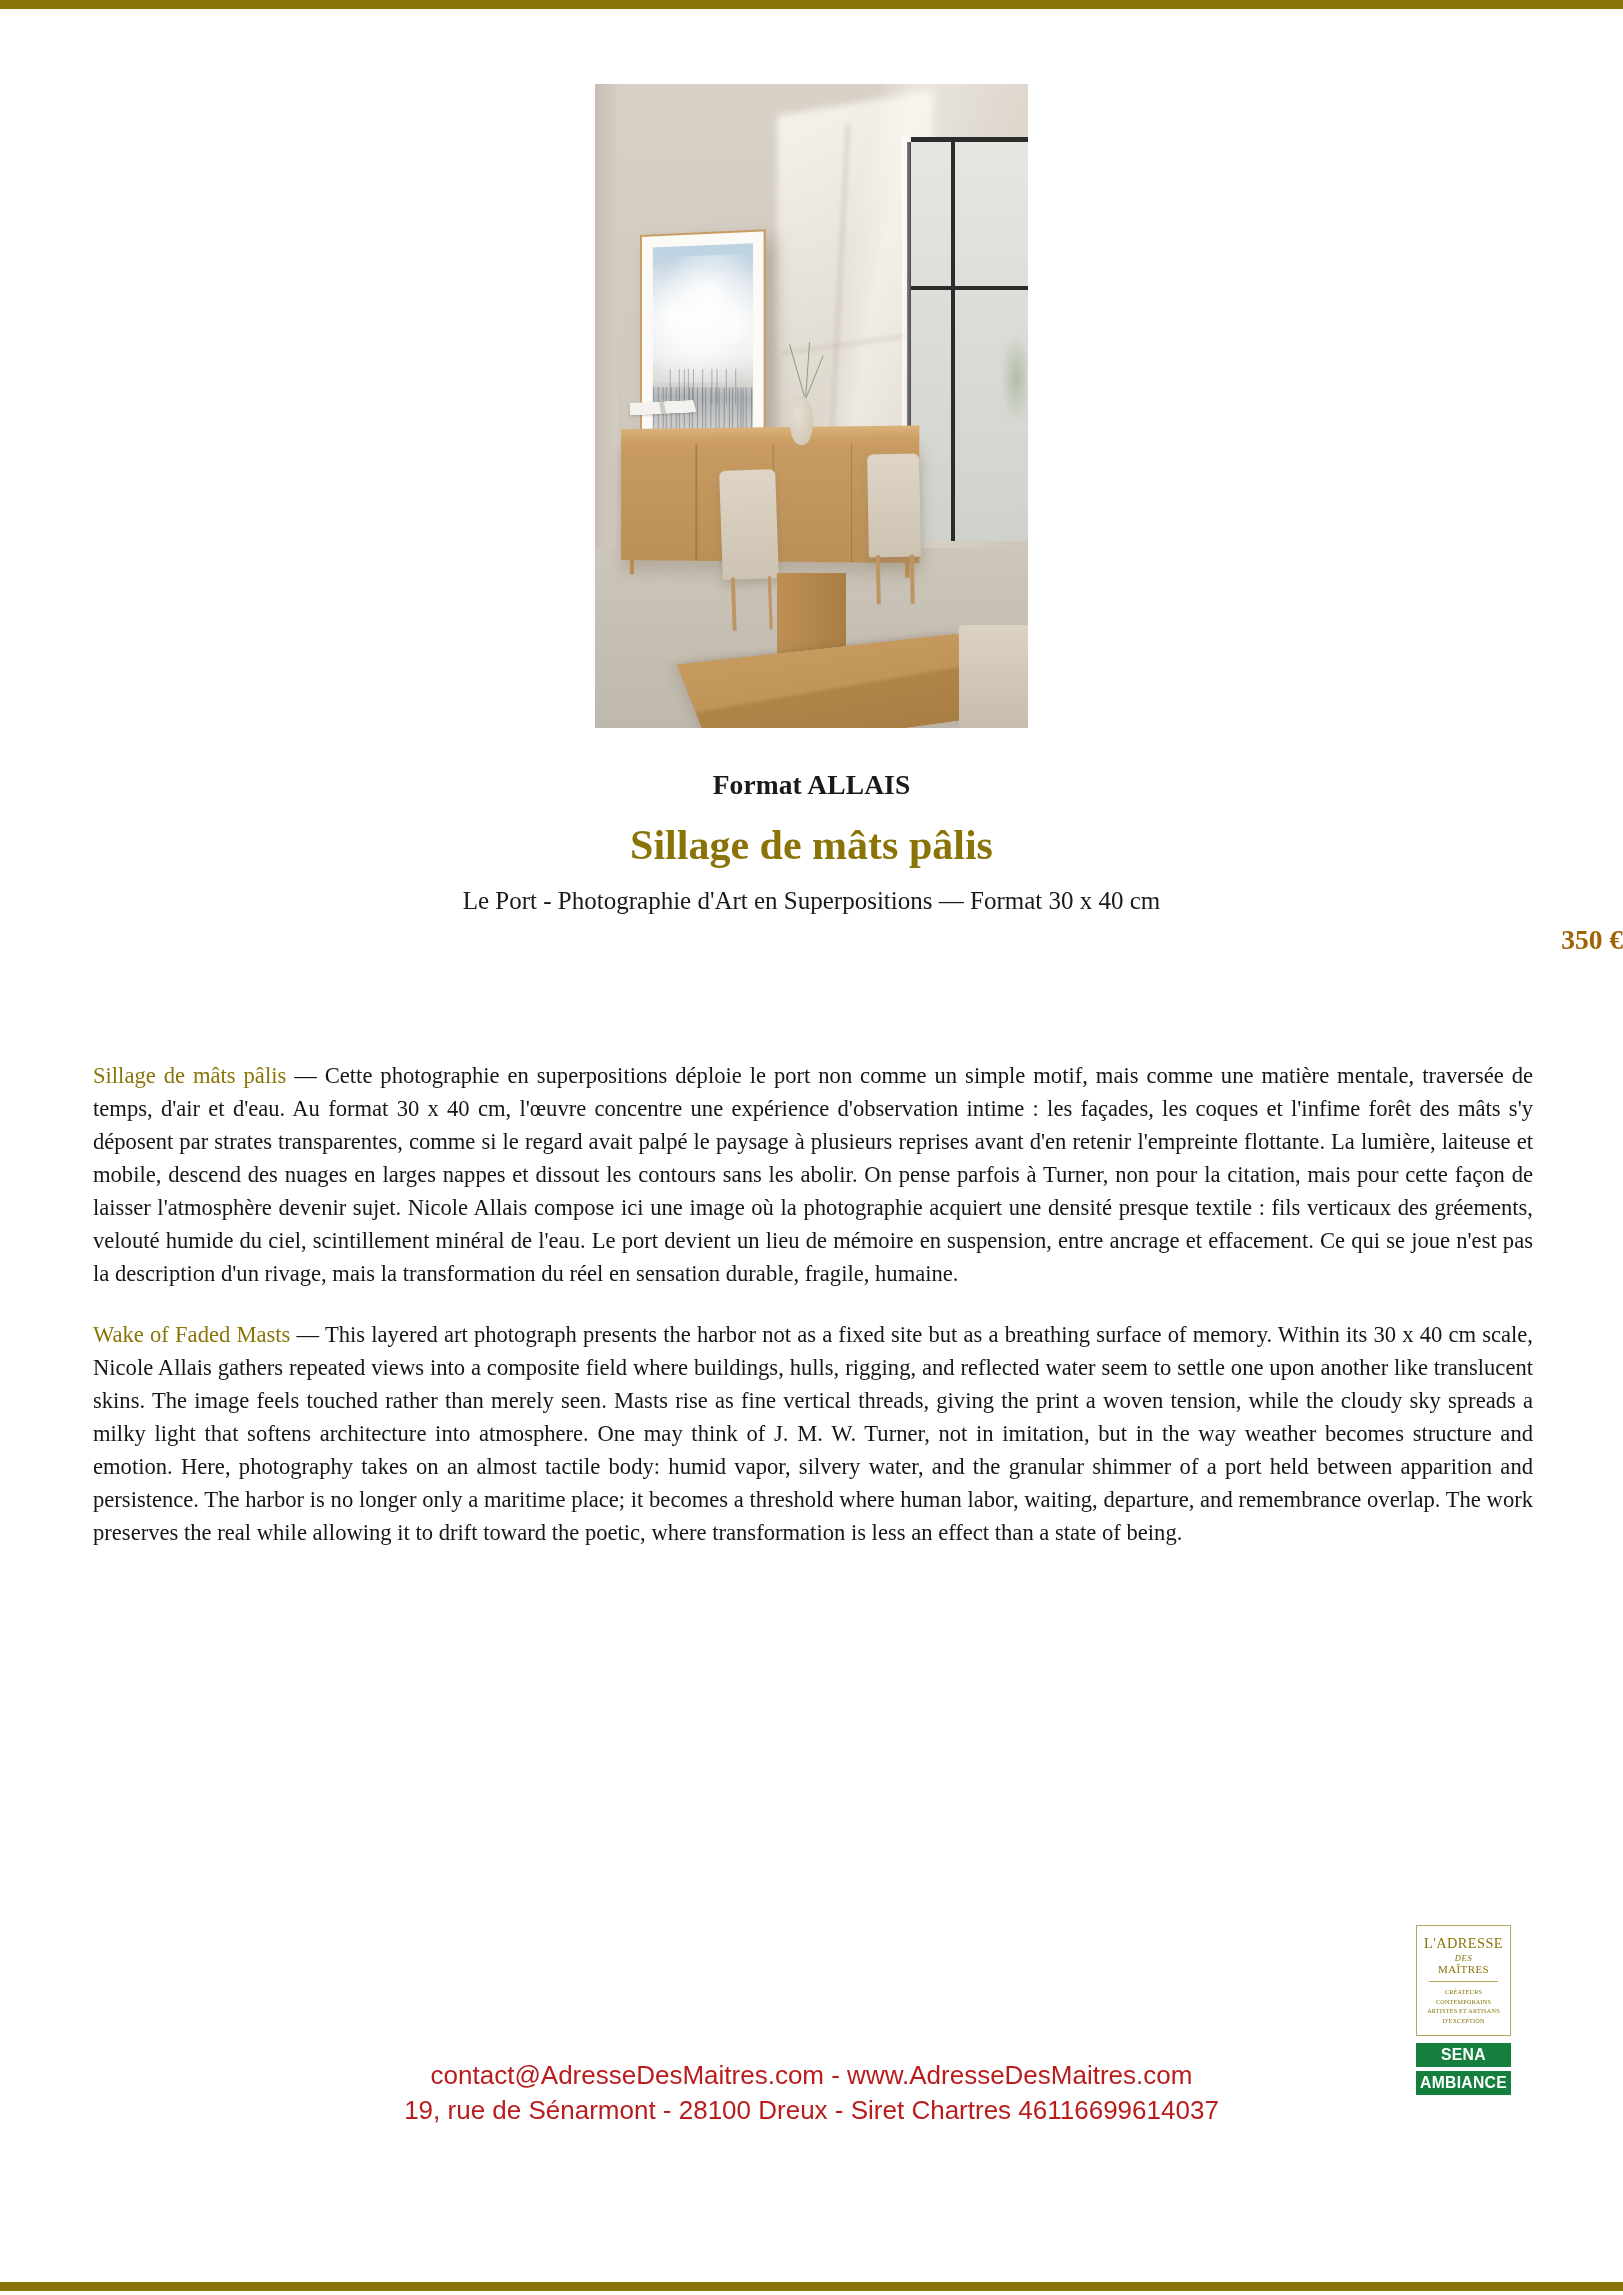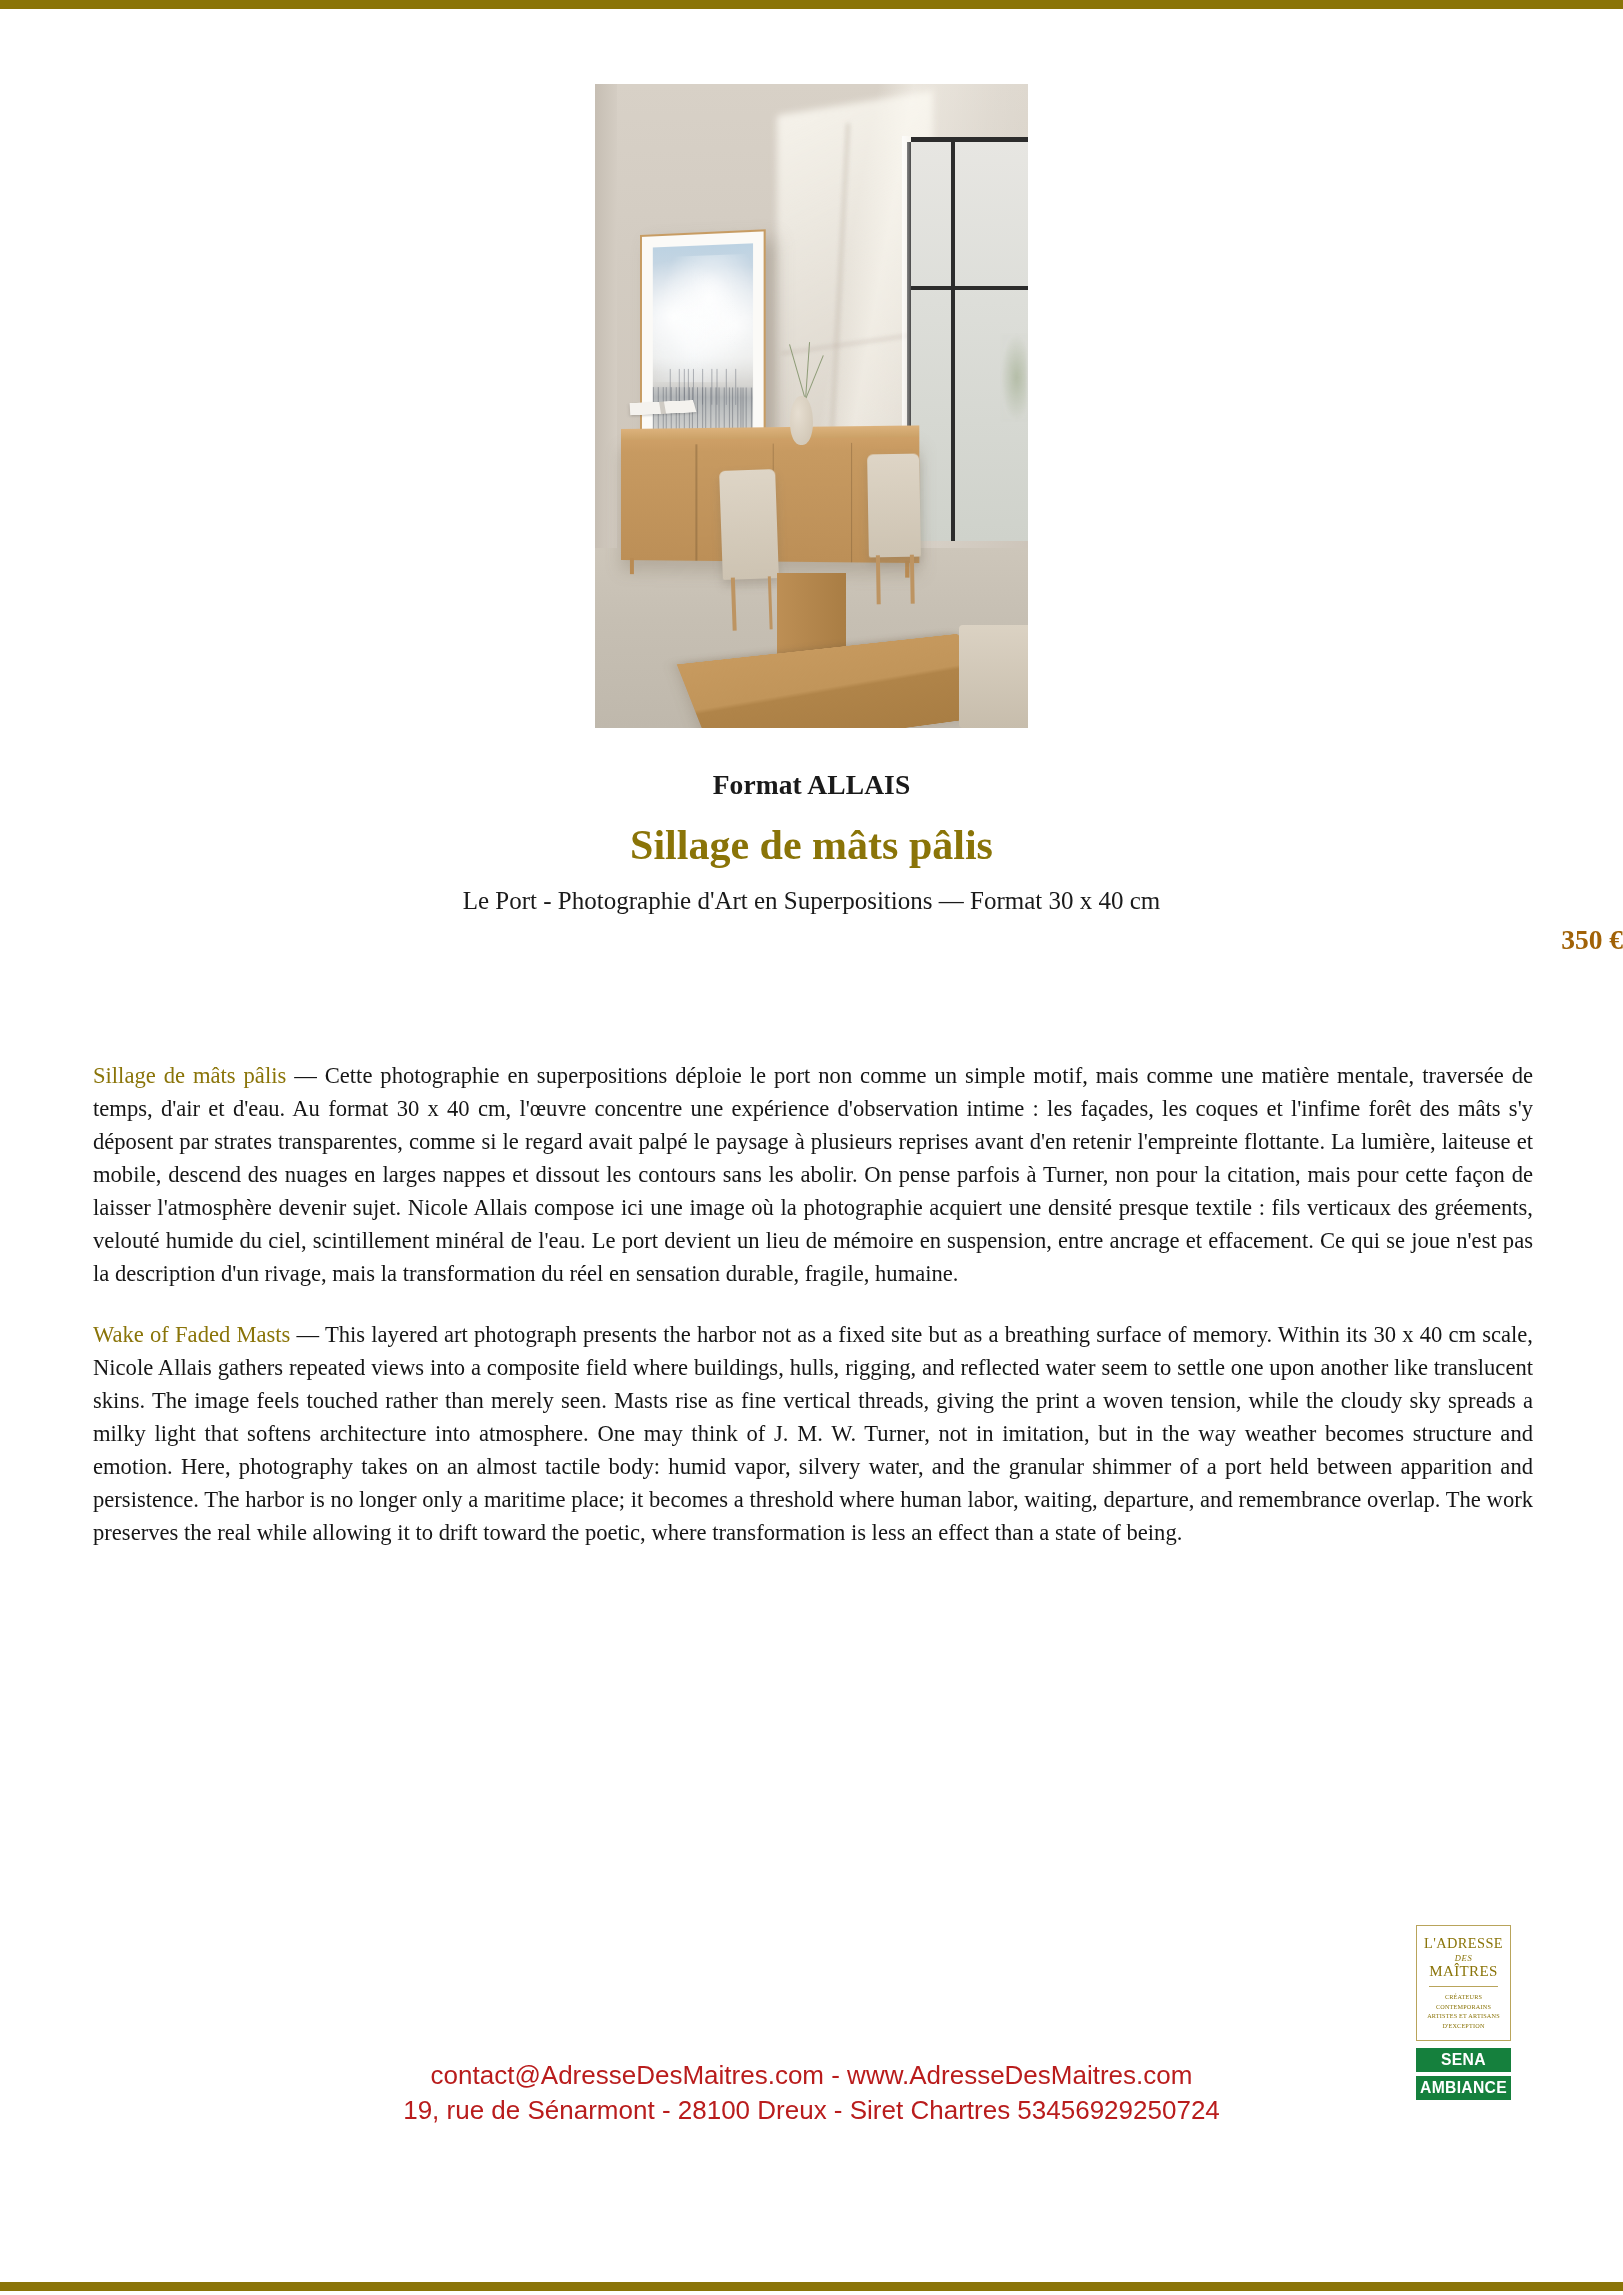--- a/index.html
+++ b/index.html
@@ -371,21 +371,21 @@
     color: #8a7408;
     font-family: "Liberation Serif", serif;
     font-size: 8.5px;
     letter-spacing: 0.7px;
     margin-top: 1.3px;
     font-style: italic;
   }
   .logo-l3 {
     color: #8a7408;
     font-family: "Liberation Serif", serif;
-    font-size: 15px;
+    font-size: 11px;
     letter-spacing: 0.4px;
     margin-top: 0.7px;
   }
   .logo-rule {
     height: 0.7px;
     background: #b9a45b;
     margin: 5.9px 7.9px 5.2px 7.9px;
   }
   .logo-sub {
     color: #8a7408;
@@ -475,21 +475,21 @@
 <div class="work-subtitle">Le Port - Photographie d'Art en Superpositions — Format 30 x 40 cm</div>
 <div class="work-price">350 €</div>
 
 <div class="copy">
   <p><span class="lead">Sillage de mâts pâlis</span><span> — </span><span>Cette photographie en superpositions déploie le port non comme un simple motif, mais comme une matière mentale, traversée de temps, d'air et d'eau. Au format 30 x 40 cm, l'œuvre concentre une expérience d'observation intime : les façades, les coques et l'infime forêt des mâts s'y déposent par strates transparentes, comme si le regard avait palpé le paysage à plusieurs reprises avant d'en retenir l'empreinte flottante. La lumière, laiteuse et mobile, descend des nuages en larges nappes et dissout les contours sans les abolir. On pense parfois à Turner, non pour la citation, mais pour cette façon de laisser l'atmosphère devenir sujet. Nicole Allais compose ici une image où la photographie acquiert une densité presque textile : fils verticaux des gréements, velouté humide du ciel, scintillement minéral de l'eau. Le port devient un lieu de mémoire en suspension, entre ancrage et effacement. Ce qui se joue n'est pas la description d'un rivage, mais la transformation du réel en sensation durable, fragile, humaine.</span></p>
   <p><span class="lead">Wake of Faded Masts</span><span> — </span><span>This layered art photograph presents the harbor not as a fixed site but as a breathing surface of memory. Within its 30 x 40 cm scale, Nicole Allais gathers repeated views into a composite field where buildings, hulls, rigging, and reflected water seem to settle one upon another like translucent skins. The image feels touched rather than merely seen. Masts rise as fine vertical threads, giving the print a woven tension, while the cloudy sky spreads a milky light that softens architecture into atmosphere. One may think of J. M. W. Turner, not in imitation, but in the way weather becomes structure and emotion. Here, photography takes on an almost tactile body: humid vapor, silvery water, and the granular shimmer of a port held between apparition and persistence. The harbor is no longer only a maritime place; it becomes a threshold where human labor, waiting, departure, and remembrance overlap. The work preserves the real while allowing it to drift toward the poetic, where transformation is less an effect than a state of being.</span></p>
 </div>
 
 <div class="footer">
   <div class="line dark">contact@AdresseDesMaitres.com - www.AdresseDesMaitres.com</div>
-  <div class="line dark">19, rue de Sénarmont - 28100 Dreux - Siret Chartres 53456929250724</div>
+  <div class="line dark">19, rue de Sénarmont - 28100 Dreux - Siret Chartres 46116699614037</div>
 </div>
 
 <div class="logo-block">
   <div class="logo-card">
     <div class="logo-l1">L'ADRESSE</div>
     <div class="logo-l2">DES</div>
     <div class="logo-l3">MAÎTRES</div>
     <div class="logo-rule"></div>
     <div class="logo-sub">CRÉATEURS CONTEMPORAINS</div>
     <div class="logo-sub">ARTISTES ET ARTISANS</div>

